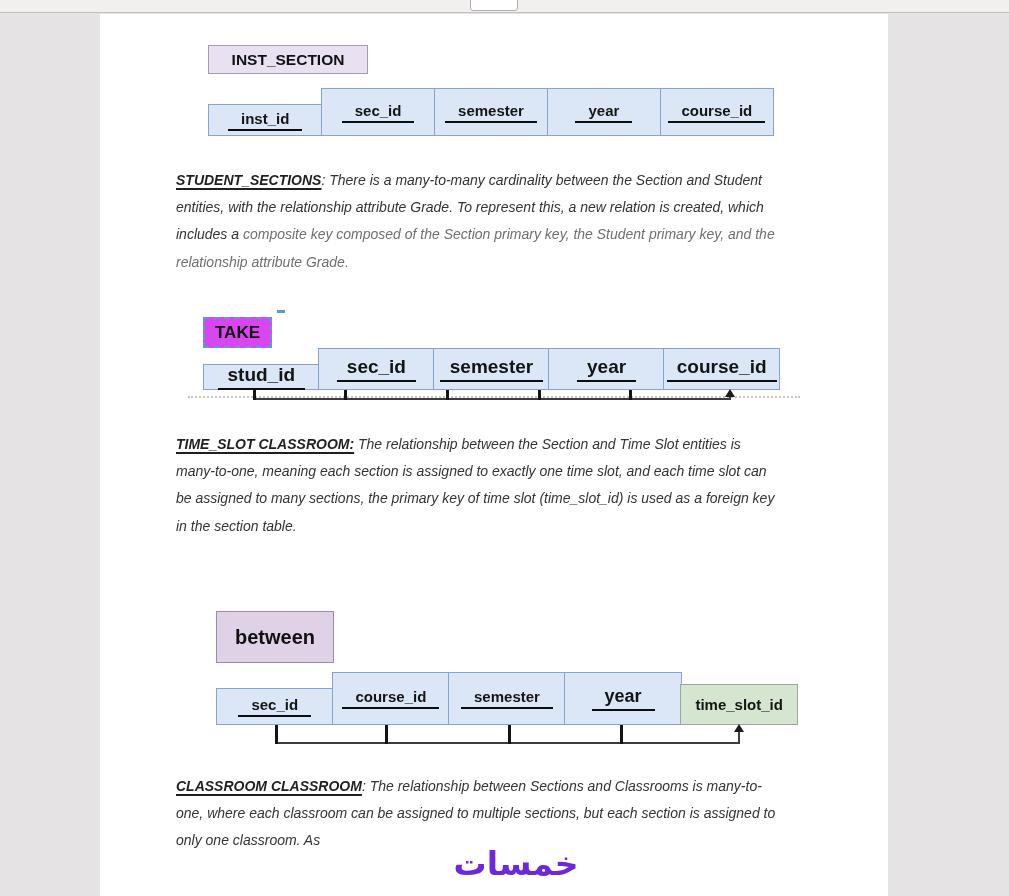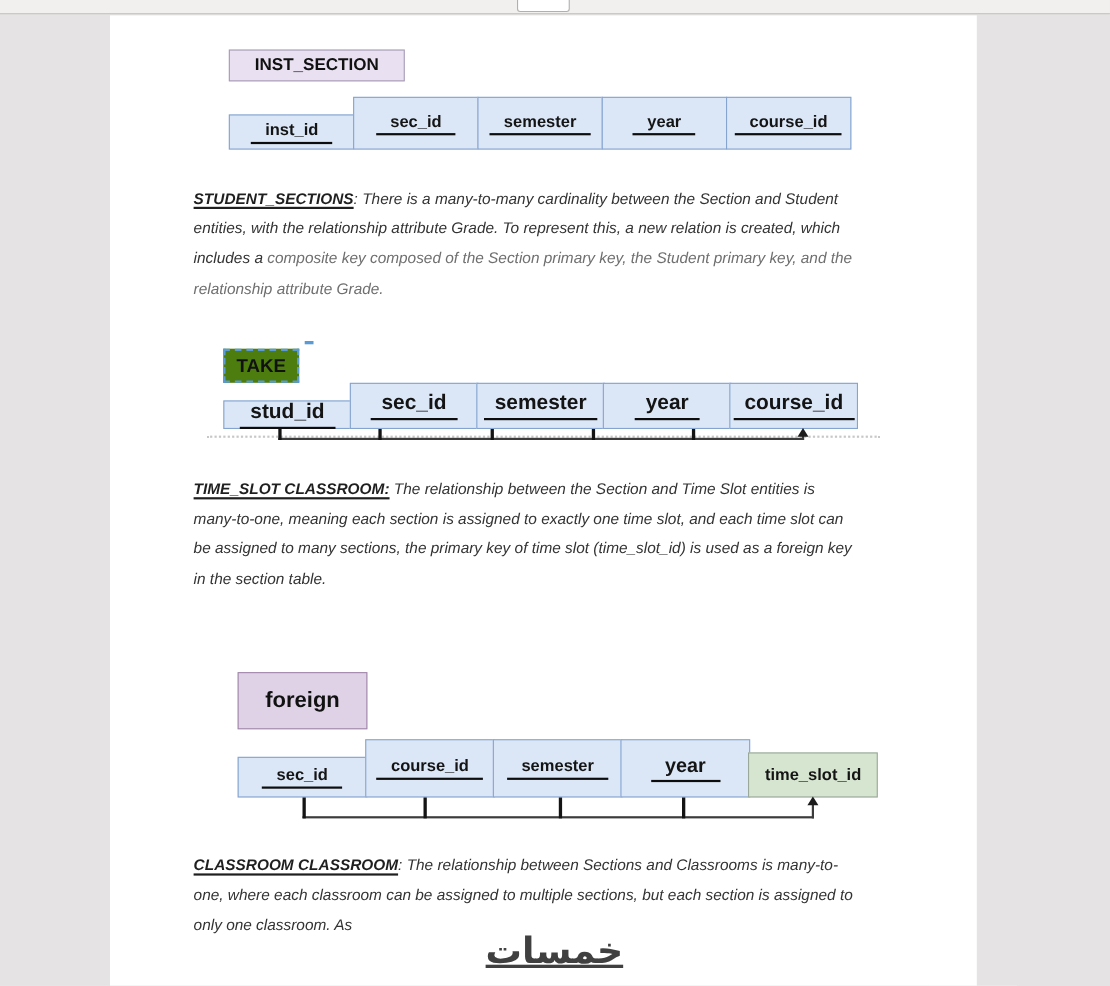--- a/index.html
+++ b/index.html
@@ -15,21 +15,21 @@
   
   .workspace { position:absolute; left:0; top:14px; width:844px; height:882px; background:#e5e3e3; }
   .page { position:absolute; left:100px; top:0; width:788px; height:882px; background:#ffffff; }
 
   
   .ent-label { position:absolute; display:flex; align-items:center; justify-content:center;
                font-weight:bold; color:#111; }
   .lbl-inst    { left:108px; top:31px;  width:160px; height:29px; font-size:15.5px;
                  background:#e9e1f2; border:1.5px solid #a69bb5; }
   .lbl-take    { left:103px; top:303px; width:69px;  height:31px; font-size:17px;
-                 background:#4d7c0f; border:2px dashed #5b9bd5; }
+                 background:#d946ef; border:2px dashed #5b9bd5; }
   .lbl-section { left:116px; top:597px; width:118px; height:52px; font-size:20px;
                  background:#e0d2e6; border:1.5px solid #a187ab; }
 
   
   .rel-table { position:absolute; display:flex; }
   .tbl-inst    { left:108px; top:74px;  width:566px; height:48px; }
   .tbl-take    { left:103px; top:334px; width:577px; height:42px; }
   .tbl-section { left:116px; top:658px; width:582px; height:53px; }
   .cell { flex:1; display:flex; align-items:center; justify-content:center;
           background:#dbe7f7; border:1.5px solid #84a3cf; margin-left:-1.5px;
@@ -61,23 +61,23 @@
   
   .para { position:absolute; left:76px; width:607px; font-style:italic;
           font-size:14px; line-height:27.2px; color:#333333; }
   .p1 { top:153px; } .p2 { top:417px; } .p3 { top:759px; }
   .phead { font-weight:bold; text-decoration:underline; text-decoration-thickness:2px;
            text-underline-offset:3px; color:#1f1f1f; }
   .psep { color:#333333; }
   .plight { color:#6f6f6f; }
 
   
-  .watermark { position:absolute; left:299px; top:830px; width:210px; text-align:center;
+  .watermark { position:absolute; left:311px; top:830px; width:210px; text-align:center;
                font-family:"DejaVu Sans", sans-serif; font-size:33px; font-weight:bold;
-               color:#404040;text-decoration:underline; }
+               color:#6d28d9; }
 </style>
 </head>
 <body>
 
 <div class="topbar">
   <div class="ribbon-btn"></div>
 </div>
 
 <div class="workspace">
   <div class="page">
@@ -129,21 +129,21 @@
       <div class="tick" style="left:91px"></div>
       <div class="tick" style="left:193px"></div>
       <div class="tick" style="left:285px"></div>
       <div class="tick" style="left:376px"></div>
       <div class="aline" style="left:476px"></div>
       <div class="ahead" style="left:472px"></div>
     </div>
 
     <p class="para p2"><span class="phead">TIME_SLOT CLASSROOM:</span><span class="psep"> </span><span>The relationship between the Section and Time Slot entities is many-to-one, meaning each section is assigned to exactly one time slot, and each time slot can be assigned to many sections, the primary key of time slot (time_slot_id) is used as a foreign key in the section table.</span></p>
 
-    <div class="ent-label lbl-section">foreign</div>
+    <div class="ent-label lbl-section">between</div>
     <div class="rel-table tbl-section">
       <div class="cell key">
           <span>sec_id</span>
         </div>
       <div class="cell key">
           <span>course_id</span>
         </div>
       <div class="cell key">
           <span>semester</span>
         </div>

